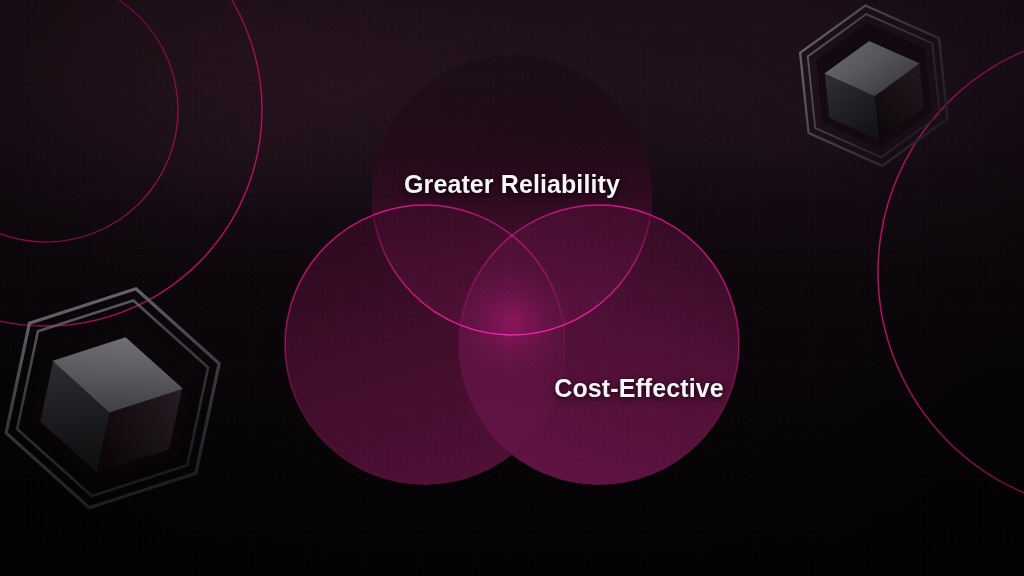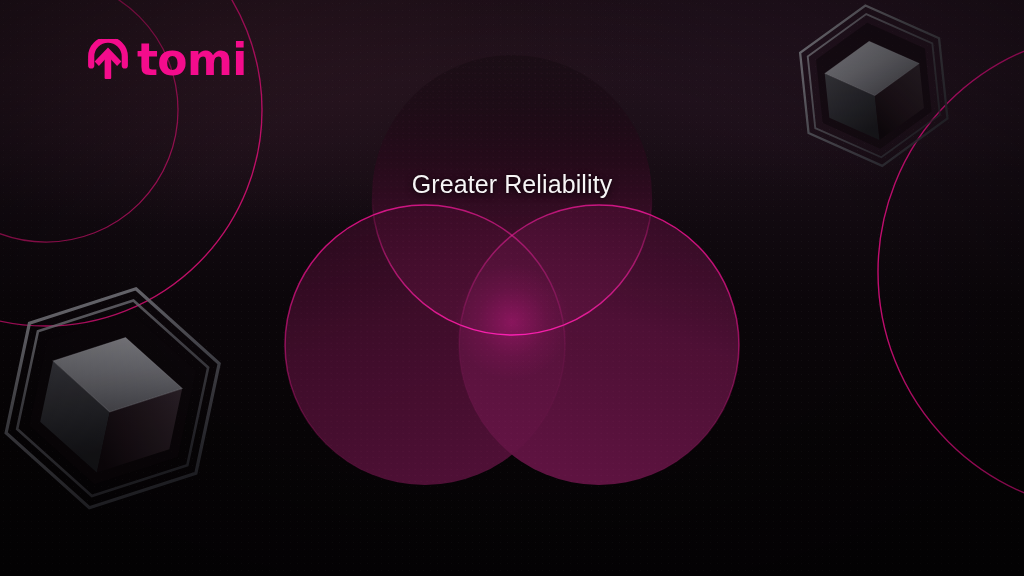--- a/index.html
+++ b/index.html
@@ -61,21 +61,21 @@
   }
 
   
   .venn{position:absolute; inset:0; width:1024px; height:576px; z-index:20;}
 
   
   .venn-label{
     position:absolute;
     z-index:32;
     color:#f7f5f6;
-    font-weight:400;
+    font-weight:700;
     font-size:25px;
     line-height:1.18;
     text-align:center;
     letter-spacing:.004em;
     text-shadow:0 2px 7px rgba(0,0,0,.72), 0 0 2px rgba(0,0,0,.5);
     white-space:pre-line;
     user-select:none;
   }
   #label-top{ left:347px; top:170px; width:330px; }
   #label-left{ left:244px; top:362px; width:300px; }
@@ -233,29 +233,17 @@
     <g fill="none" style="mix-blend-mode:screen">
       <circle cx="512" cy="195" r="140" stroke="url(#strokeTop)" stroke-width="1.5"></circle>
       <circle cx="425" cy="345" r="140" stroke="url(#strokeLeft)" stroke-width="1.5"></circle>
       <circle cx="599" cy="345" r="140" stroke="url(#strokeRight)" stroke-width="1.5"></circle>
     </g>
   </svg>
 
   <div class="venn-label" id="label-top">Greater Reliability</div>
 
 
-
-  <div class="logo">
-    <svg class="logo-mark" viewBox="0 0 40 42" xmlns="http://www.w3.org/2000/svg">
-
-      <path d="M3.2 26.5 L3.2 17.5 A16.8 16.8 0 0 1 36.8 17.5 L36.8 26.5" fill="none" stroke="#F40C8C" stroke-width="6.2" stroke-linecap="round"></path>
-
-      <rect x="16.6" y="17" width="6.6" height="23" rx="1" fill="#F40C8C"></rect>
-
-      <path d="M20 8.4 L33.4 22.6 L29.1 26.9 L20 17.3 L10.9 26.9 L6.6 22.6 Z" fill="#F40C8C"></path>
-
-      <path d="M20 6.0 L35.6 22.6 L33.4 24.9 L20 10.9 L6.6 24.9 L4.4 22.6 Z" fill="#130a10" opacity="0"></path>
-    </svg>
-    <span class="logo-word">tomi</span>
-  </div>
+  <div class="venn-label" id="label-right">Cost-Effective</div>
+
 
   <div class="bg-vignette"></div>
 </div>
 
 </body></html>

